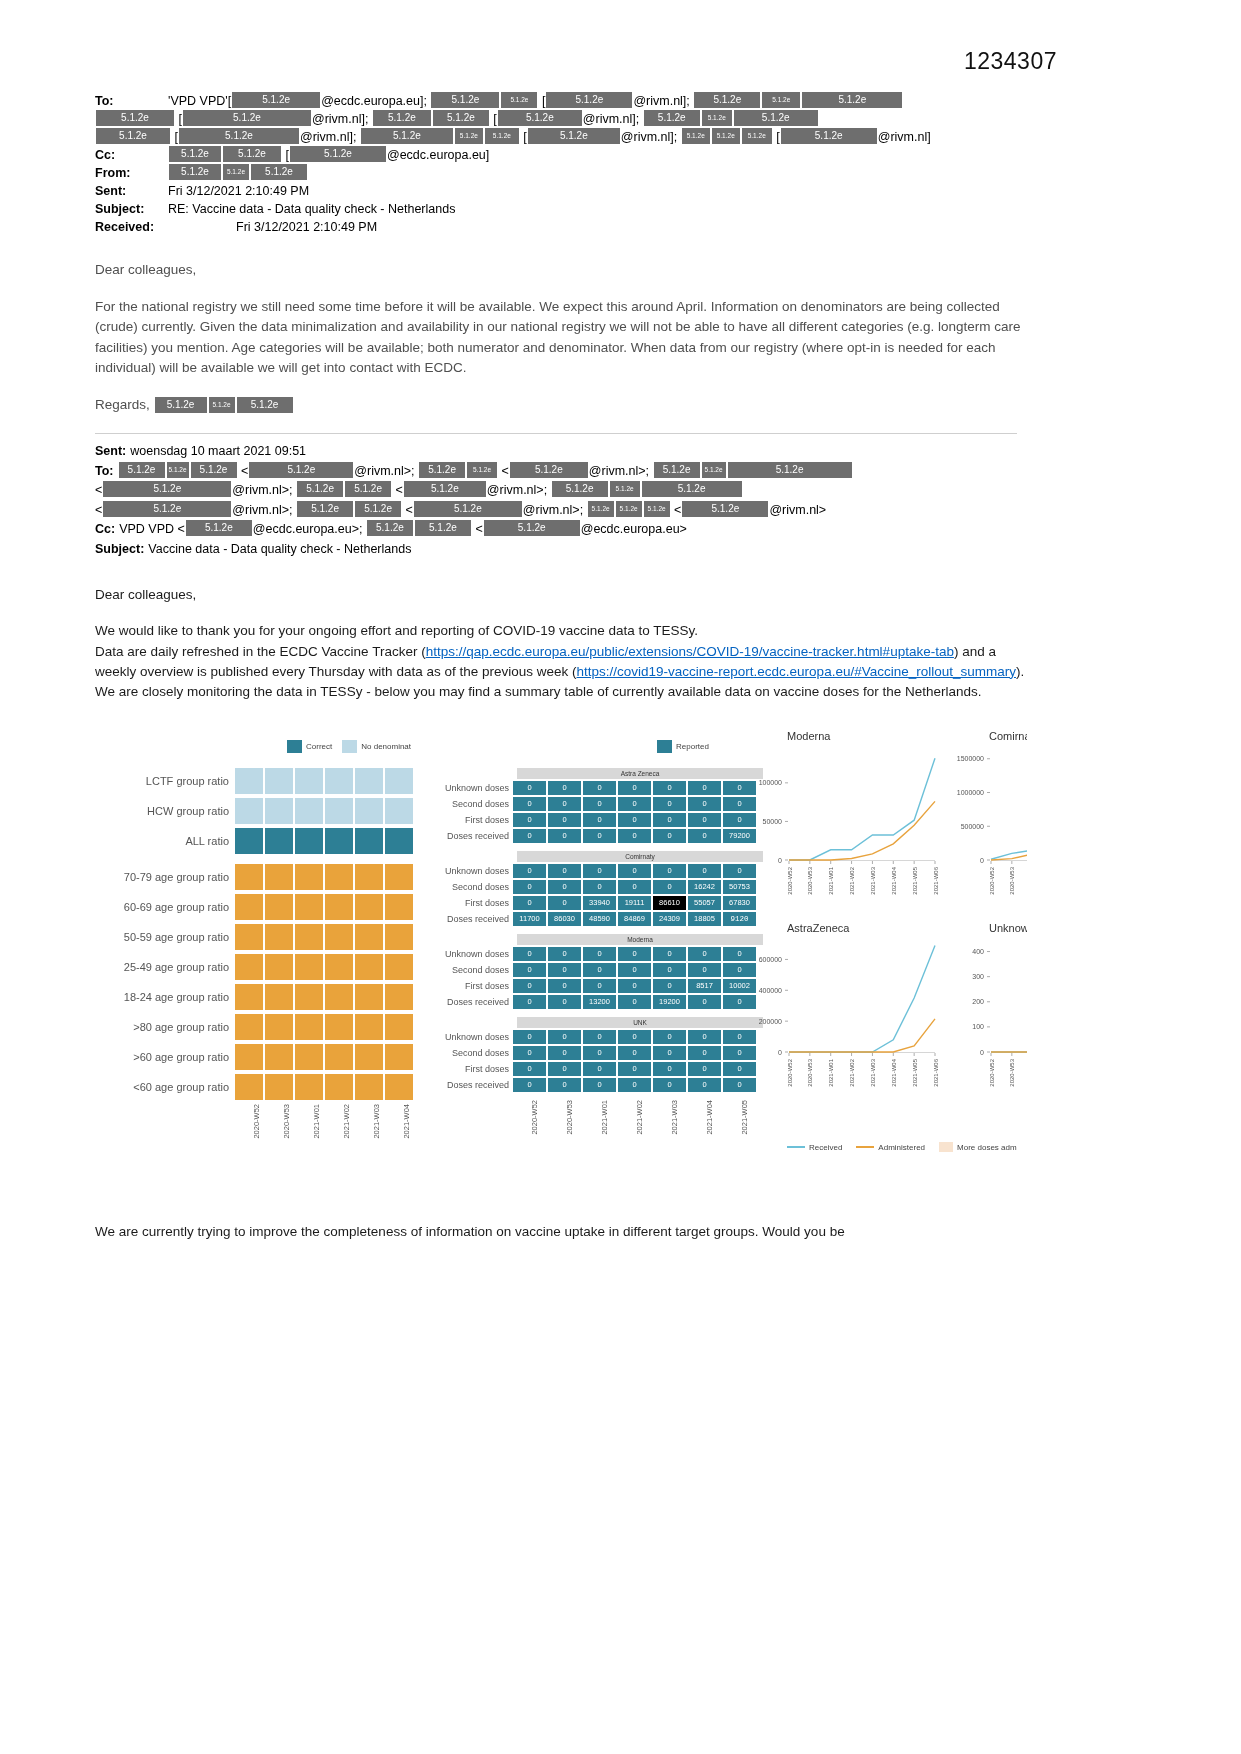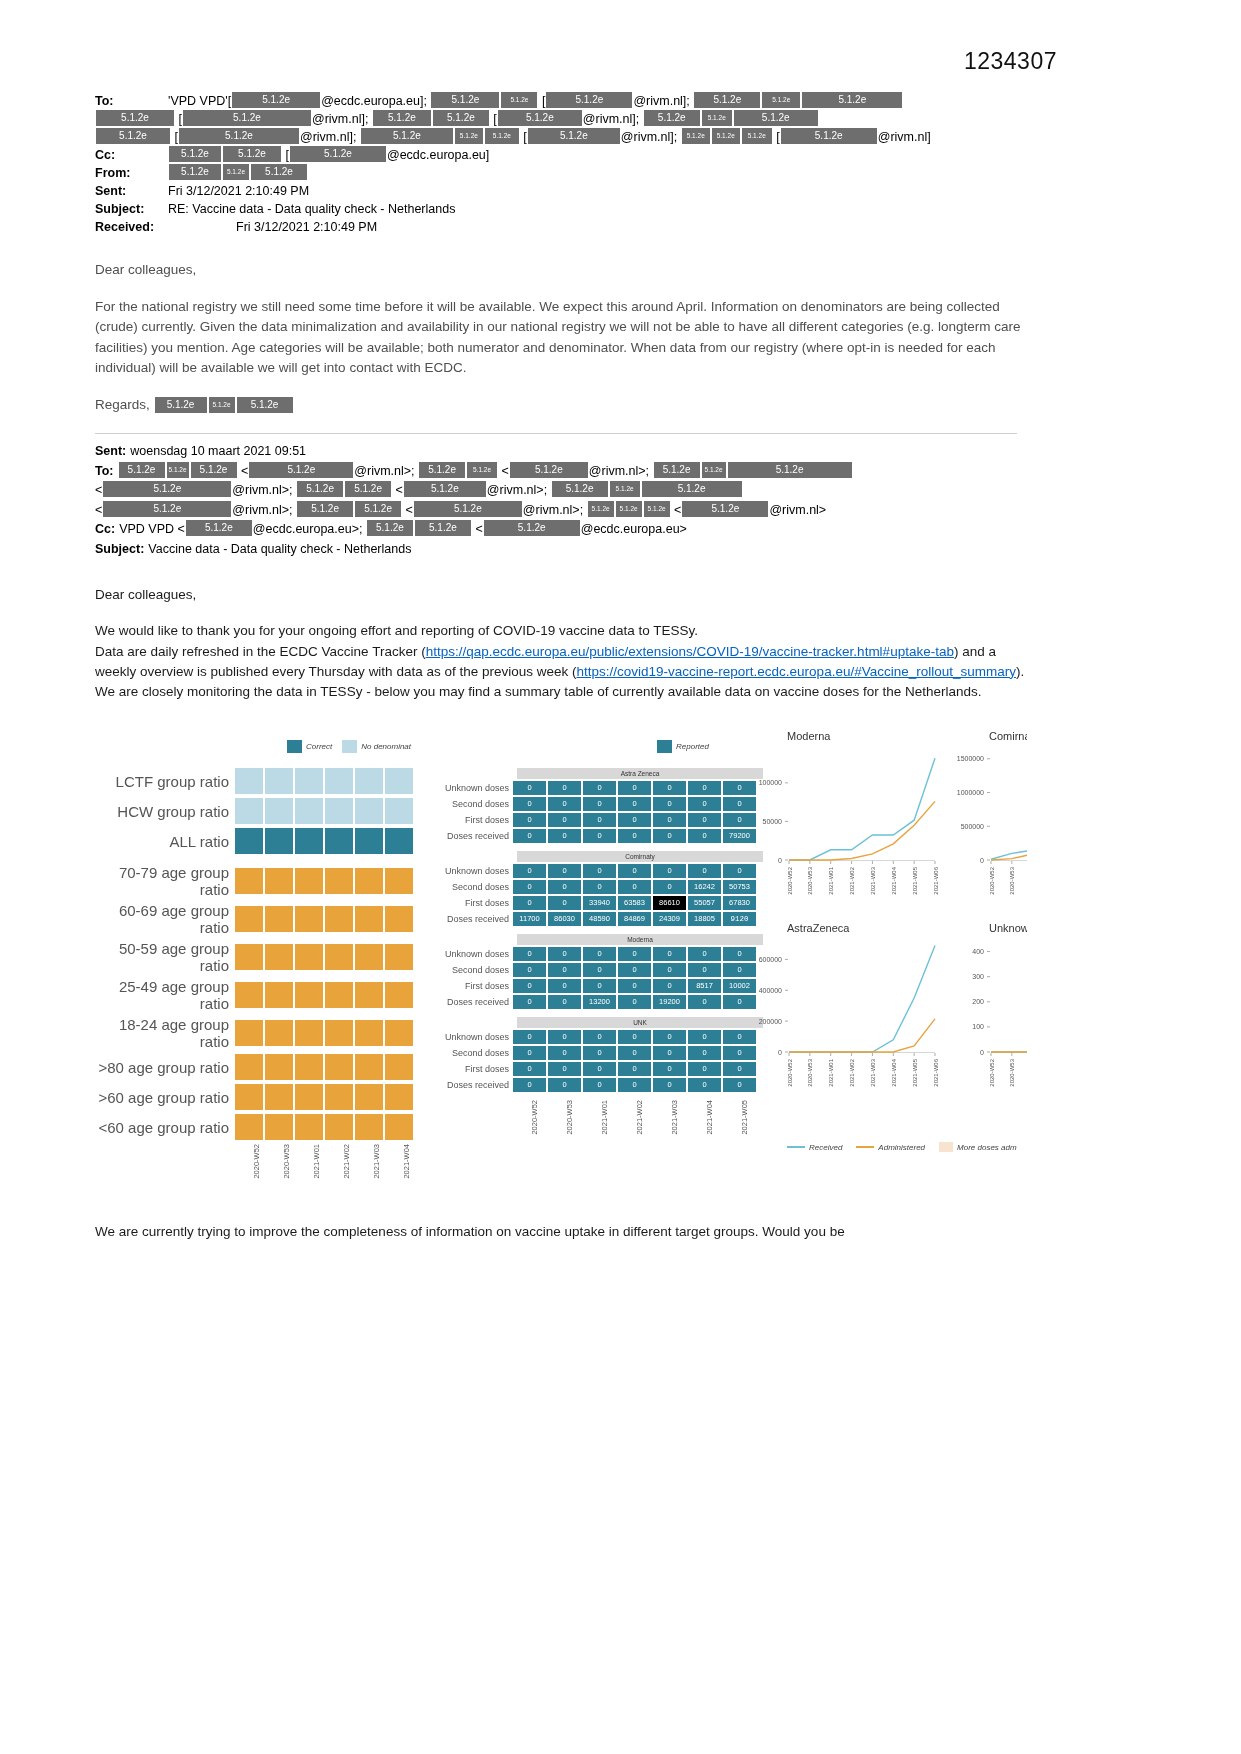--- a/index.html
+++ b/index.html
@@ -32,31 +32,31 @@
   .qline { font-size:12.5px; line-height:19.5px; color:#000; }
   .qlabel { font-weight:bold; margin-right:4px; }
 
   .body2 { width:938px; color:#1b1b1b; font-size:13.5px; line-height:1.5; }
   .body2 .greeting { margin-top:26px; }
   .body2 .para { margin-top:16px; }
   a.lnk { color:#0563c1; text-decoration:underline; }
 
   
   .figure { position:relative; width:932px; height:452px; margin-top:26px; overflow:hidden; background:#fff; }
-  .legend-item { display:inline-flex; align-items:center; gap:4px; font-size:8px; color:#444;font-style:italic; }
+  .legend-item { display:inline-flex; align-items:center; gap:4px; font-size:8px; color:#444; }
   .legend-swatch { width:15px; height:13px; display:inline-block; }
   .line-swatch { width:18px; height:2px; display:inline-block; }
   .box-swatch { width:14px; height:10px; display:inline-block; }
 
   .tile-legend { position:absolute; left:192px; top:12px; display:flex; gap:10px; }
   .reported-legend { position:absolute; left:562px; top:12px; display:flex; }
 
   .tile-chart { position:absolute; left:0; top:40px; }
   .tile-row { display:flex; align-items:center; margin-bottom:4px; }
-  .tile-row-label { width:140px; text-align:right; font-size:15px; color:#555; padding-right:6px; }
+  .tile-row-label { width:140px; text-align:right; font-size:11px; color:#555; padding-right:6px; }
   .tile { width:28px; height:26px; margin-right:2px; }
   .tile-xrow { display:flex; margin-top:2px; }
   .tile-x-spacer { width:146px; }
   .tile-xcell { width:30px; height:60px; display:flex; justify-content:center; align-items:flex-start; }
   .vlabel { writing-mode:vertical-rl; transform:rotate(180deg); font-size:7.5px; color:#555; }
 
   .dose-tables { position:absolute; left:330px; top:40px; }
   .table-group { margin-bottom:8px; }
   .table-band { margin-left:92px; width:246px; background:#d8d8d8; color:#333; font-size:6.5px; height:11px; line-height:11px; text-align:center; margin-bottom:2px; }
   .table-row { display:flex; align-items:center; margin-bottom:2px; }
@@ -340,21 +340,21 @@
               <div class="table-cell" style="background: rgb(45, 127, 149);">0</div>
               <div class="table-cell" style="background: rgb(45, 127, 149);">0</div>
               <div class="table-cell" style="background: rgb(45, 127, 149);">16242</div>
               <div class="table-cell" style="background: rgb(45, 127, 149);">50753</div>
             </div>
             <div class="table-row">
               <div class="table-row-label">First doses</div>
               <div class="table-cell" style="background: rgb(45, 127, 149);">0</div>
               <div class="table-cell" style="background: rgb(45, 127, 149);">0</div>
               <div class="table-cell" style="background: rgb(45, 127, 149);">33940</div>
-              <div class="table-cell" style="background: rgb(45, 127, 149);">63583</div>
+              <div class="table-cell" style="background: rgb(45, 127, 149);">19111</div>
               <div class="table-cell" style="background: #000000; text-align: center;">86610</div>
               <div class="table-cell" style="background: rgb(45, 127, 149);">55057</div>
               <div class="table-cell" style="background: rgb(45, 127, 149);">67830</div>
             </div>
             <div class="table-row">
               <div class="table-row-label">Doses received</div>
               <div class="table-cell" style="background: rgb(45, 127, 149);">11700</div>
               <div class="table-cell" style="background: rgb(45, 127, 149);">86030</div>
               <div class="table-cell" style="background: rgb(45, 127, 149);">48590</div>
               <div class="table-cell" style="background: rgb(45, 127, 149);">84869</div>

